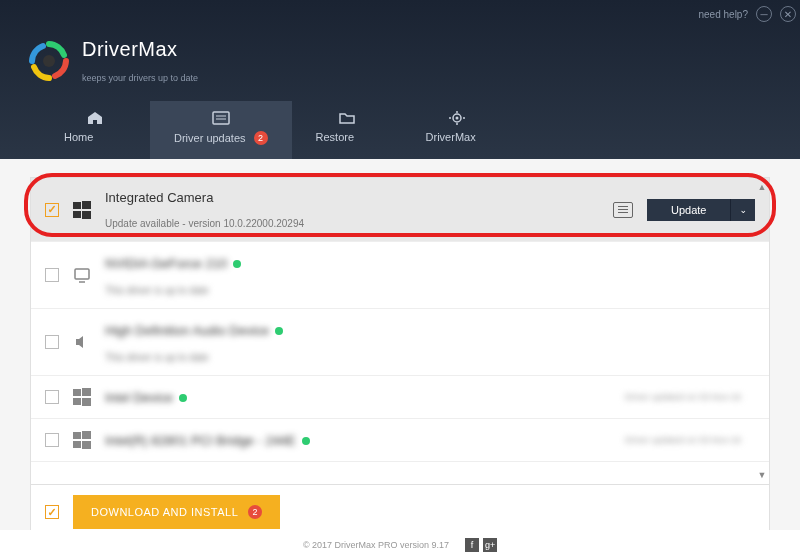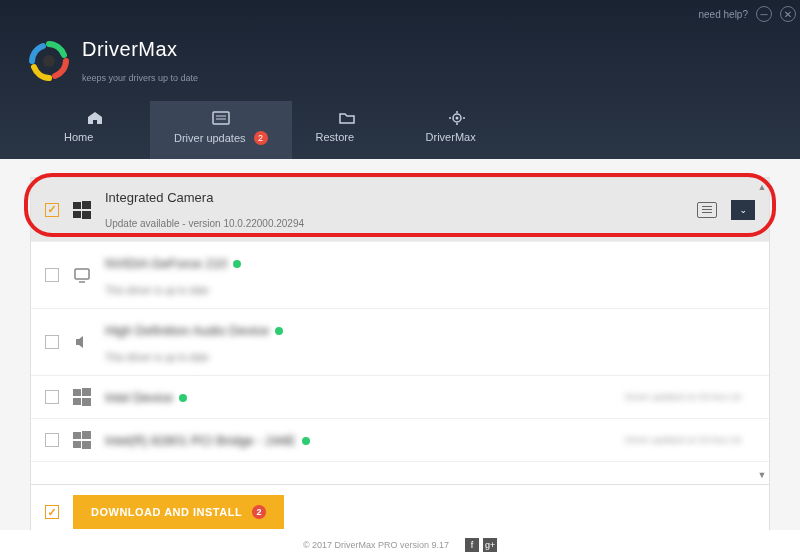--- a/index.html
+++ b/index.html
@@ -37,21 +37,21 @@
 .row-sub { font-size: 10px; color: #777; margin-top: 13px; }
 .blurred .row-title, .blurred .row-sub, .blurred .row-right { filter: blur(3px); }
 .status-dot { width: 8px; height: 8px; border-radius: 50%; background: #2ecc71; display: inline-block; margin-left: 6px; }
 .row-right { font-size: 9px; color: #999; margin-right: 14px; }
 .detail-icon { width: 20px; height: 16px; border: 1px solid #666; border-radius: 2px; display: flex; align-items: center; justify-content: center; cursor: pointer; flex-shrink: 0; }
 .detail-icon span { width: 10px; height: 1px; background: #666; box-shadow: 0 -3px 0 #666, 0 3px 0 #666; }
 .update-btn { display: flex; align-items: center; background: #2a3545; color: #fff; font-size: 11px; cursor: pointer; flex-shrink: 0; }
 .update-btn .lbl { padding: 5px 24px; border-right: 1px solid #1a2332; }
 .update-btn .dd { padding: 5px 8px; font-size: 9px; }
 .bottom-bar { display: flex; align-items: center; gap: 14px; padding: 10px 14px; background: #fff; border: 1px solid #e0e0e0; border-top: none; }
-.dl-btn { background: #f5b020; color: #fff; padding: 10px 18px; font-size: 11px; font-weight: 700; letter-spacing: 0.5px; display: flex; align-items: center; gap: 10px; cursor: pointer; }
+.dl-btn { background: #f5b020; color: #fff; padding: 10px 18px; font-size: 11px; font-weight: 400; letter-spacing: 0.5px; display: flex; align-items: center; gap: 10px; cursor: pointer; }
 .dl-btn .badge { background: #e74c3c; }
 .footer { text-align: center; font-size: 9px; color: #999; padding: 8px 0; display: flex; align-items: center; justify-content: center; gap: 16px; }
 .social { display: inline-flex; gap: 4px; }
 .social-ic { width: 14px; height: 14px; background: #555; color: #fff; font-size: 9px; display: flex; align-items: center; justify-content: center; cursor: pointer; }
 </style>
 </head>
 <body>
 
 <div class="app">
   <div class="header-dark">
@@ -127,20 +127,21 @@
             <rect x="9" y="10" width="9" height="8" fill="#333"></rect>
           </svg>
         <div class="row-text">
           <div class="row-title">Integrated Camera</div>
           <div class="row-sub">Update available - version 10.0.22000.20294</div>
         </div>
         <div class="detail-icon">
             <span></span>
           </div>
         <div class="update-btn">
+          <span class="lbl">Update</span>
           <span class="dd">⌄</span>
         </div>
       </div>
 
       <div class="row blurred">
         <div class="chk empty"></div>
         <svg class="os-icon" viewBox="0 0 18 18">
             <rect x="2" y="3" width="14" height="10" rx="1" fill="none" stroke="#888" stroke-width="1.5"></rect>
             <line x1="6" y1="16" x2="12" y2="16" stroke="#888" stroke-width="1.5"></line>
           </svg>

